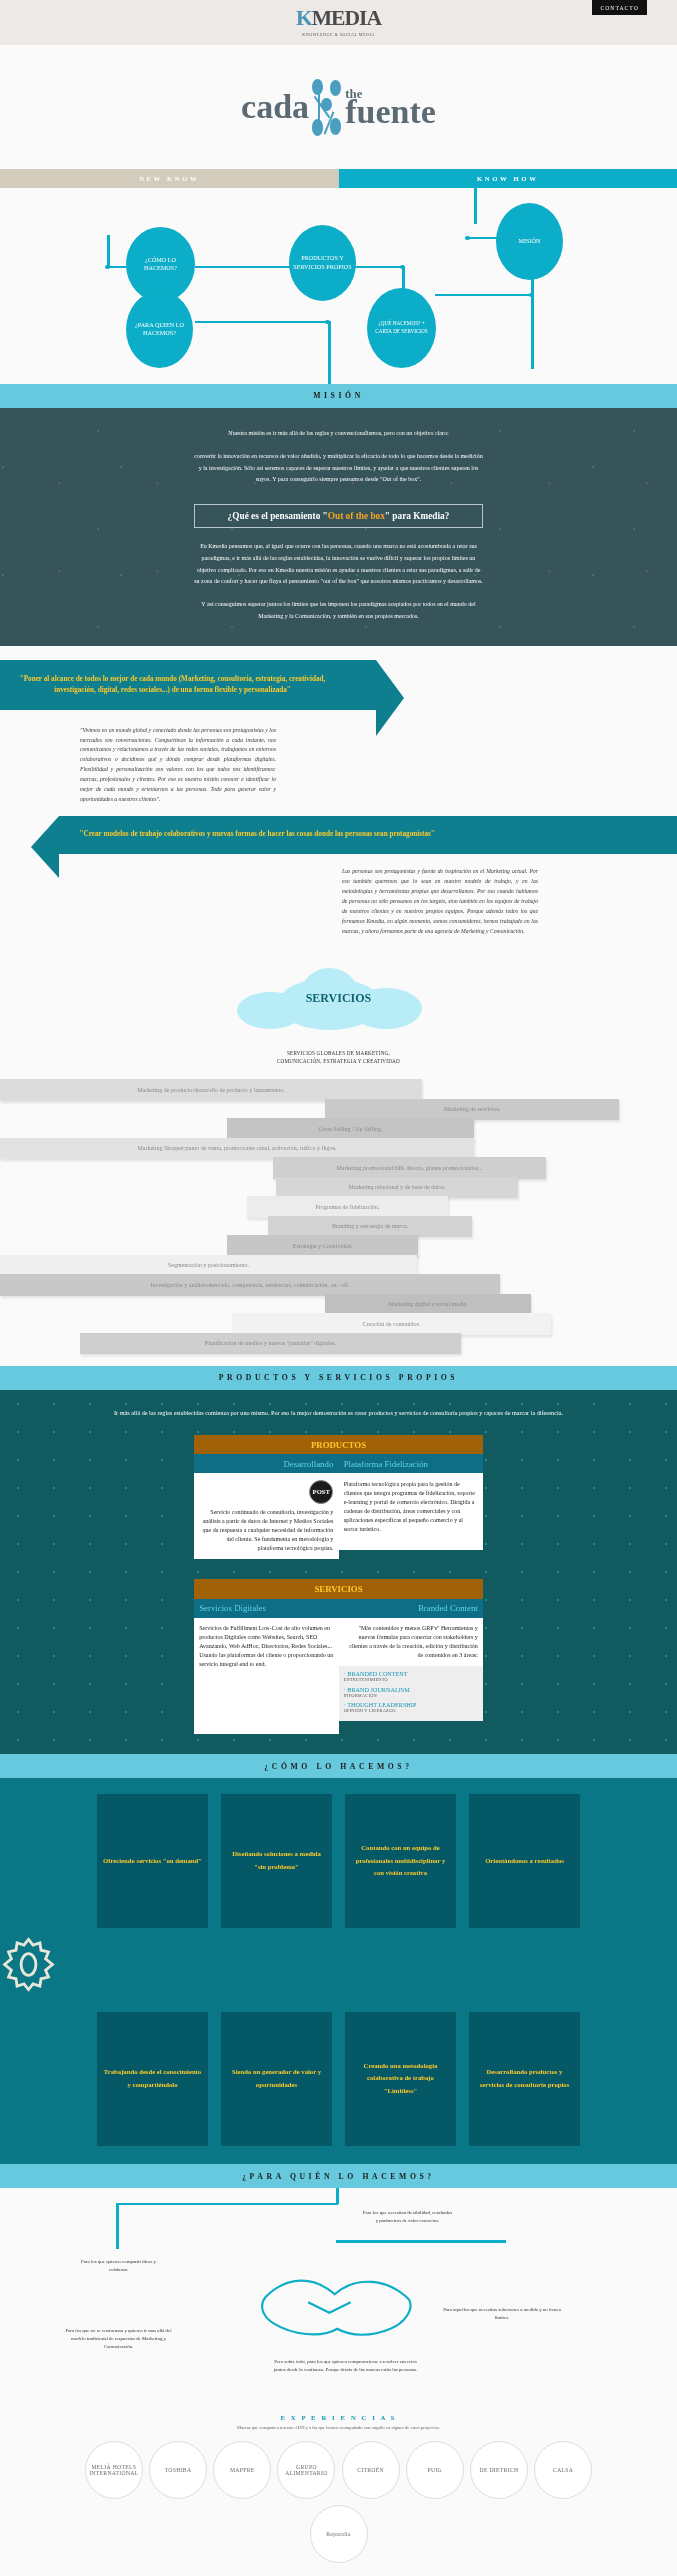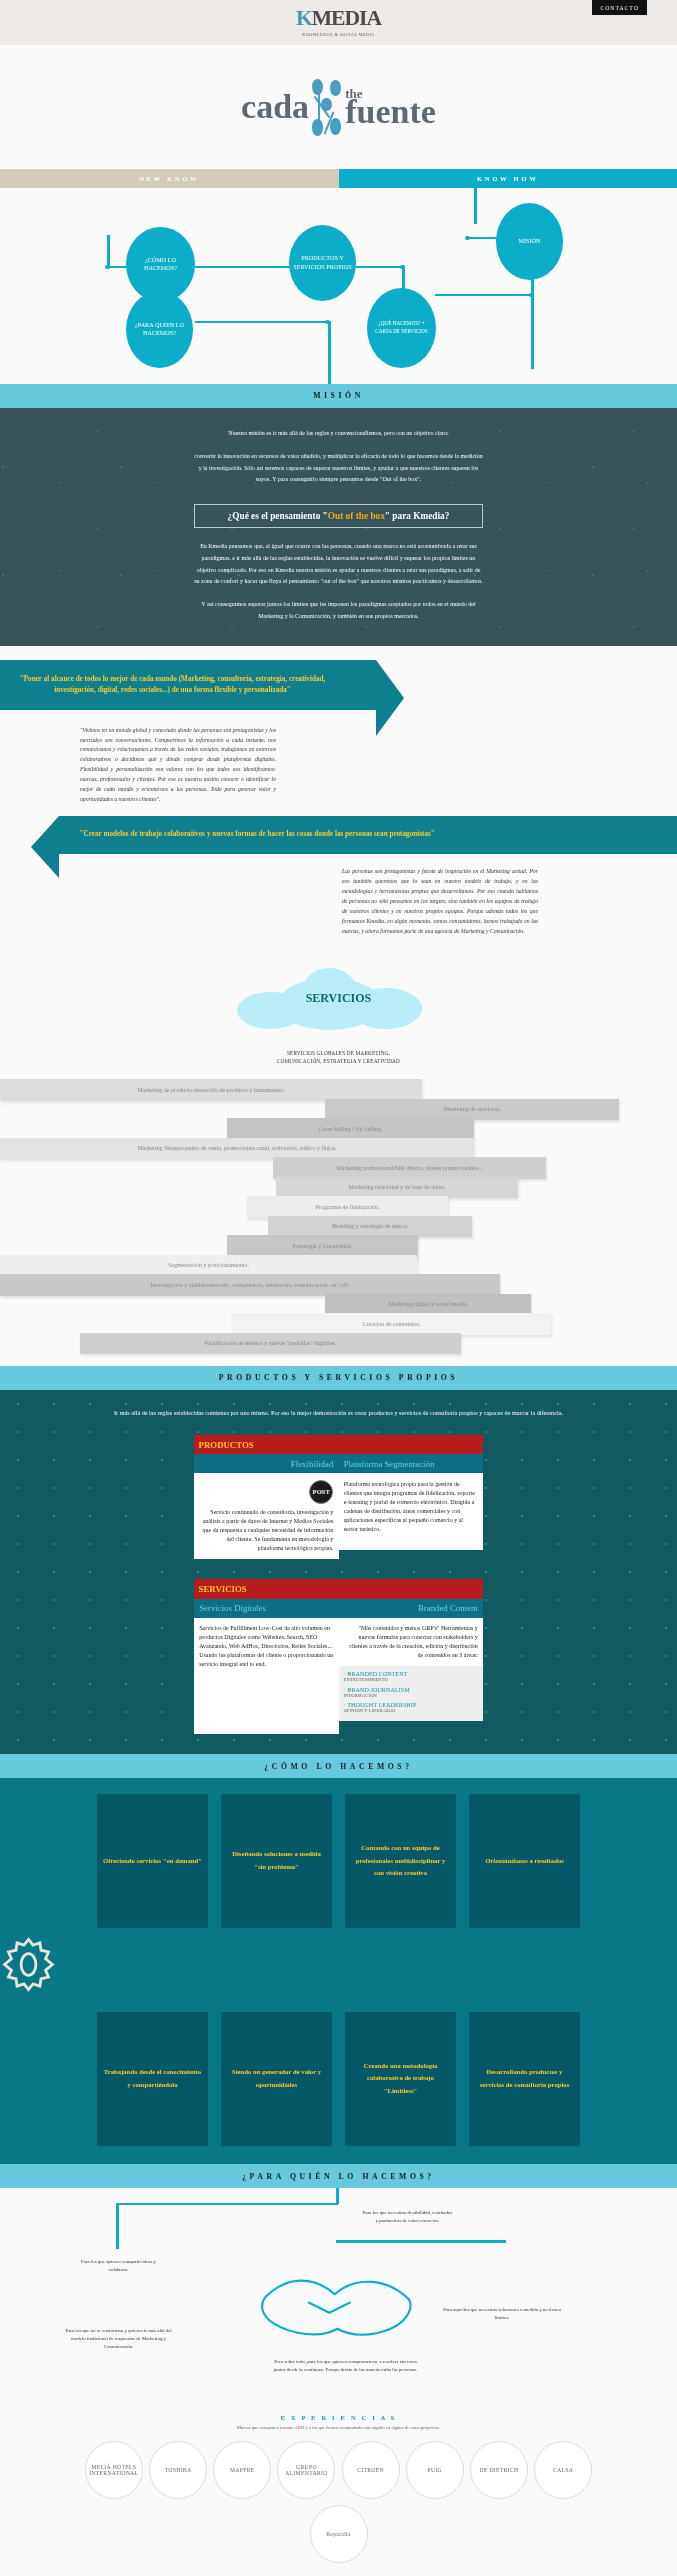--- a/index.html
+++ b/index.html
@@ -101,21 +101,21 @@
          color:#8a8a8a; line-height:1.35; text-align:center; position:relative; margin-bottom:-2.1px;
          box-shadow:1px 1.5px 2.6px rgba(0,0,0,.10); }
 
   
   .prod { background:#115b60; color:#fff; position:relative; overflow:hidden; padding:17.5px 0 20.6px; }
   .prod .speck { position:absolute; inset:0; opacity:.5;
     background-image: radial-gradient(circle, #2ec8dd 0.7px, transparent 0.8px);
     background-size:36px 28px; }
   .prod-intro { position:relative; z-index:3; text-align:center; font-size:6.2px; line-height:2; }
   .tbl { position:relative; z-index:3; width:289px; margin:15.5px auto 0; }
-  .tbl-head { background:#b91c1c; color:#ffc92b; font-weight:bold; font-size:8.8px; padding:4.6px; }
+  .tbl-head { background:#a16207; color:#ffc92b; font-weight:bold; font-size:8.8px; text-align:center; padding:4.6px; }
   .tbl-cols { display:flex; }
   .tcol { flex:1; }
   .tcol-h { background:#0e6e86; color:#5fd3ef; font-size:8.8px; padding:4.6px 5.2px; }
   .tcol-b { background:#fff; color:#222; font-size:6px; line-height:1.5; padding:6.2px 5.2px; min-height:77px; }
   .tcol.left .tcol-h, .tcol.left .tcol-b { text-align:right; }
   .tcol.right .tcol-h, .tcol.right .tcol-b { text-align:left; }
   .post-badge { width:24px; height:24px; border-radius:50%; background:#1b1b1b; color:#fff;
                 display:flex; align-items:center; justify-content:center; font-size:6.7px;
                 font-weight:bold; margin:0 0 4.1px auto; border:1.5px solid #888; }
   .bc-list { background:#eee; padding:4.1px 5.2px; }
@@ -322,28 +322,28 @@
 
   <div class="band band-lt">PRODUCTOS Y SERVICIOS PROPIOS</div>
   <div class="prod">
     <div class="speck"></div>
     <div class="prod-intro">Ir más allá de las reglas establecidas comienza por uno mismo. Por eso la mejor demostración es crear productos y servicios de consultoría propios y capaces de marcar la diferencia.</div>
 
     <div class="tbl">
       <div class="tbl-head">PRODUCTOS</div>
       <div class="tbl-cols">
         <div class="tcol left">
-          <div class="tcol-h">Flexibilidad</div>
+          <div class="tcol-h">Desarrollando</div>
           <div class="tcol-b">
             <div class="post-badge">POST</div>
             <div>Servicio continuado de consultoría, investigación y análisis a partir de datos de Internet y Medios Sociales que da respuesta a cualquier necesidad de información del cliente. Se fundamenta en metodología y plataforma tecnológica propias.</div>
           </div>
         </div>
         <div class="tcol right">
-          <div class="tcol-h">Plataforma Segmentación</div>
+          <div class="tcol-h">Plataforma Fidelización</div>
           <div class="tcol-b">Plataforma tecnológica propia para la gestión de clientes que integra programas de fidelización, soporte e-learning y portal de comercio electrónico. Dirigida a cadenas de distribución, áreas comerciales y con aplicaciones específicas al pequeño comercio y al sector turístico.</div>
         </div>
       </div>
     </div>
 
     <div class="tbl" style="margin-top:20.6px">
       <div class="tbl-head">SERVICIOS</div>
       <div class="tbl-cols">
         <div class="tcol right">
           <div class="tcol-h">Servicios Digitales</div>

